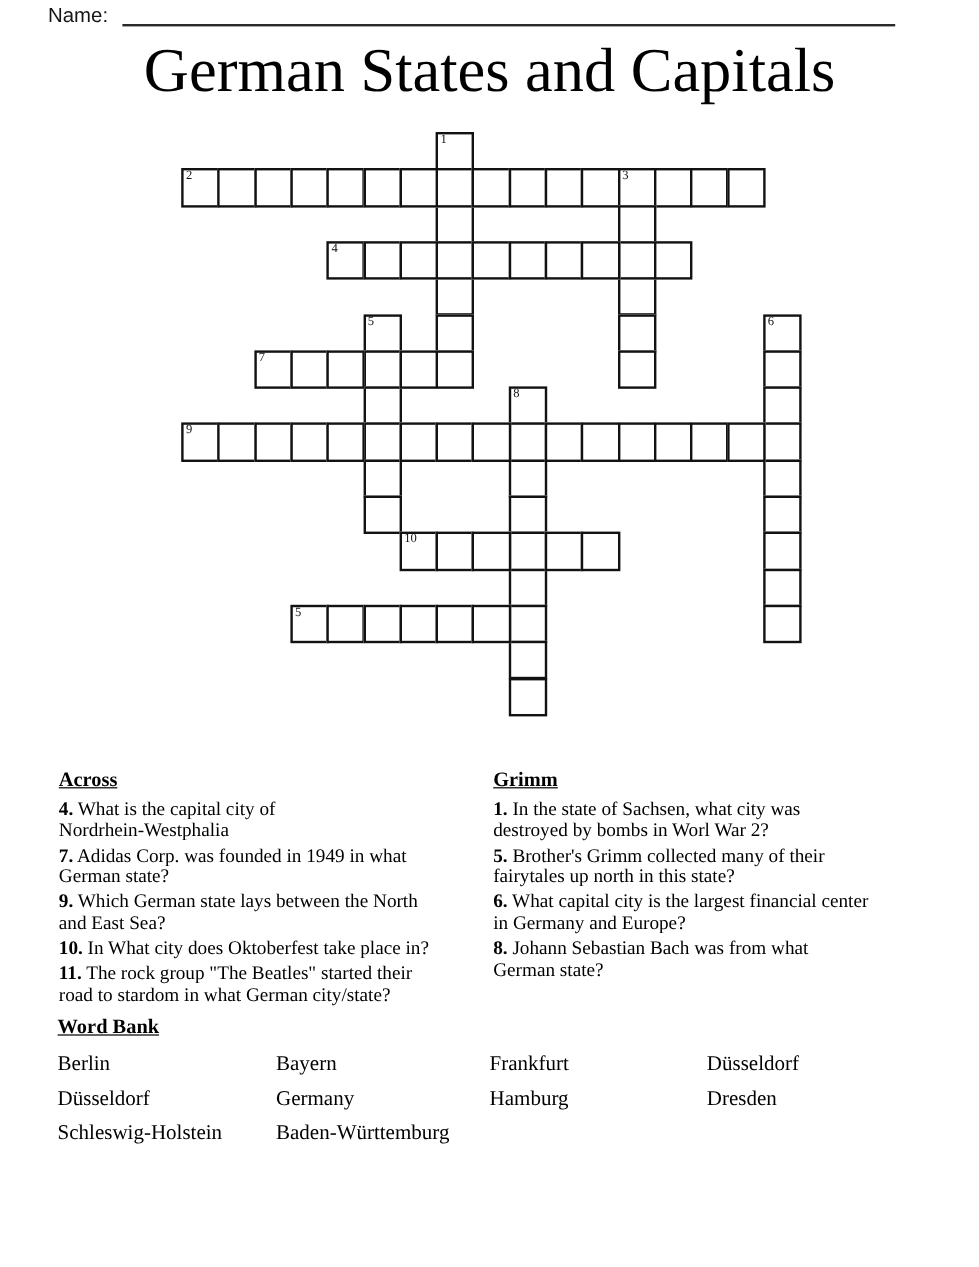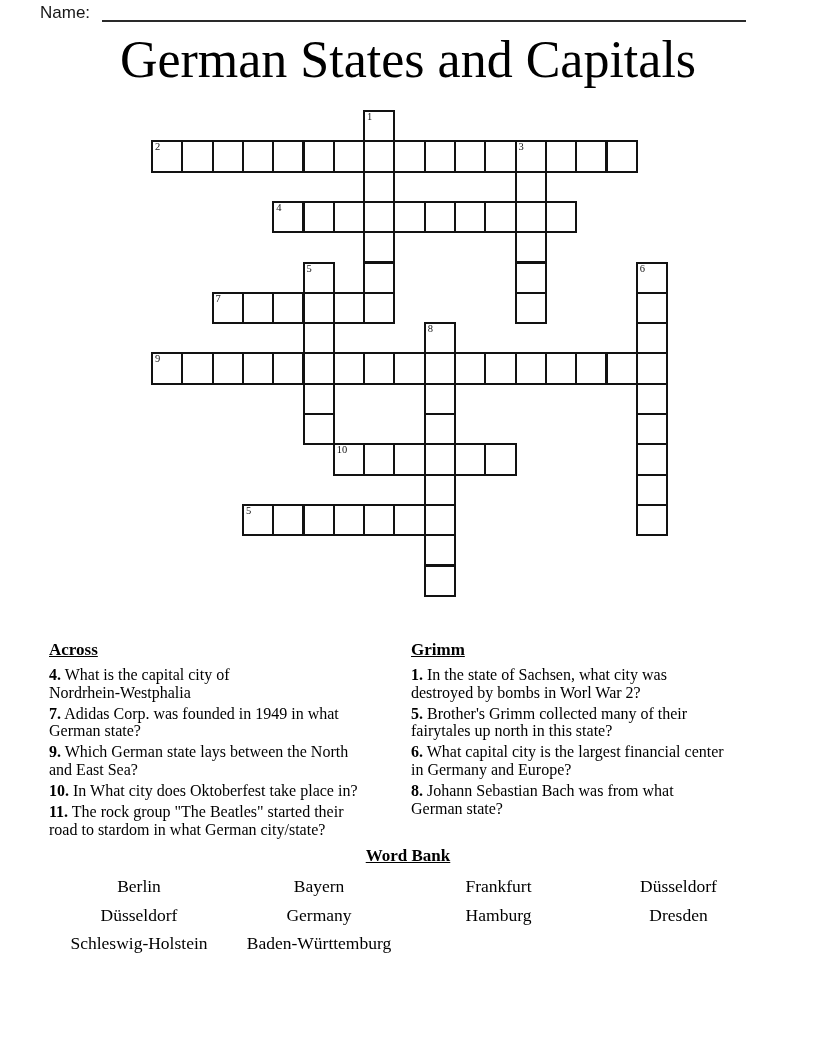--- a/index.html
+++ b/index.html
@@ -21,21 +21,21 @@
   
   .clues-col{position:absolute;top:630px;margin-top:11px;}
   .clues-across{left:49px;width:356px;}
   .clues-down{left:411px;width:392px;}
   .section-title{margin:0 0 7px 0;font-size:17px;font-weight:bold;text-decoration:underline;line-height:18px;}
   .clue{margin:0 0 3.5px 0;font-size:16px;line-height:17.6px;}
   .clue b{font-weight:bold;}
   .clue-text{white-space:pre-line;}
 
   
-  .word-bank{position:absolute;left:48px;top:847px;width:720px;text-align:center;}
+  .word-bank{position:absolute;left:48px;top:847px;width:720px;}
   .wb-grid{display:grid;grid-template-columns:182px 178px 181px auto;margin-top:11px;}
   .wb-item{height:28.6px;font-size:17.5px;line-height:20px;}
 </style>
 </head>
 <body>
 
 <div class="name-row">Name:</div>
 <div class="name-line"></div>
 
 <h1 class="page-title">German States and Capitals</h1>

